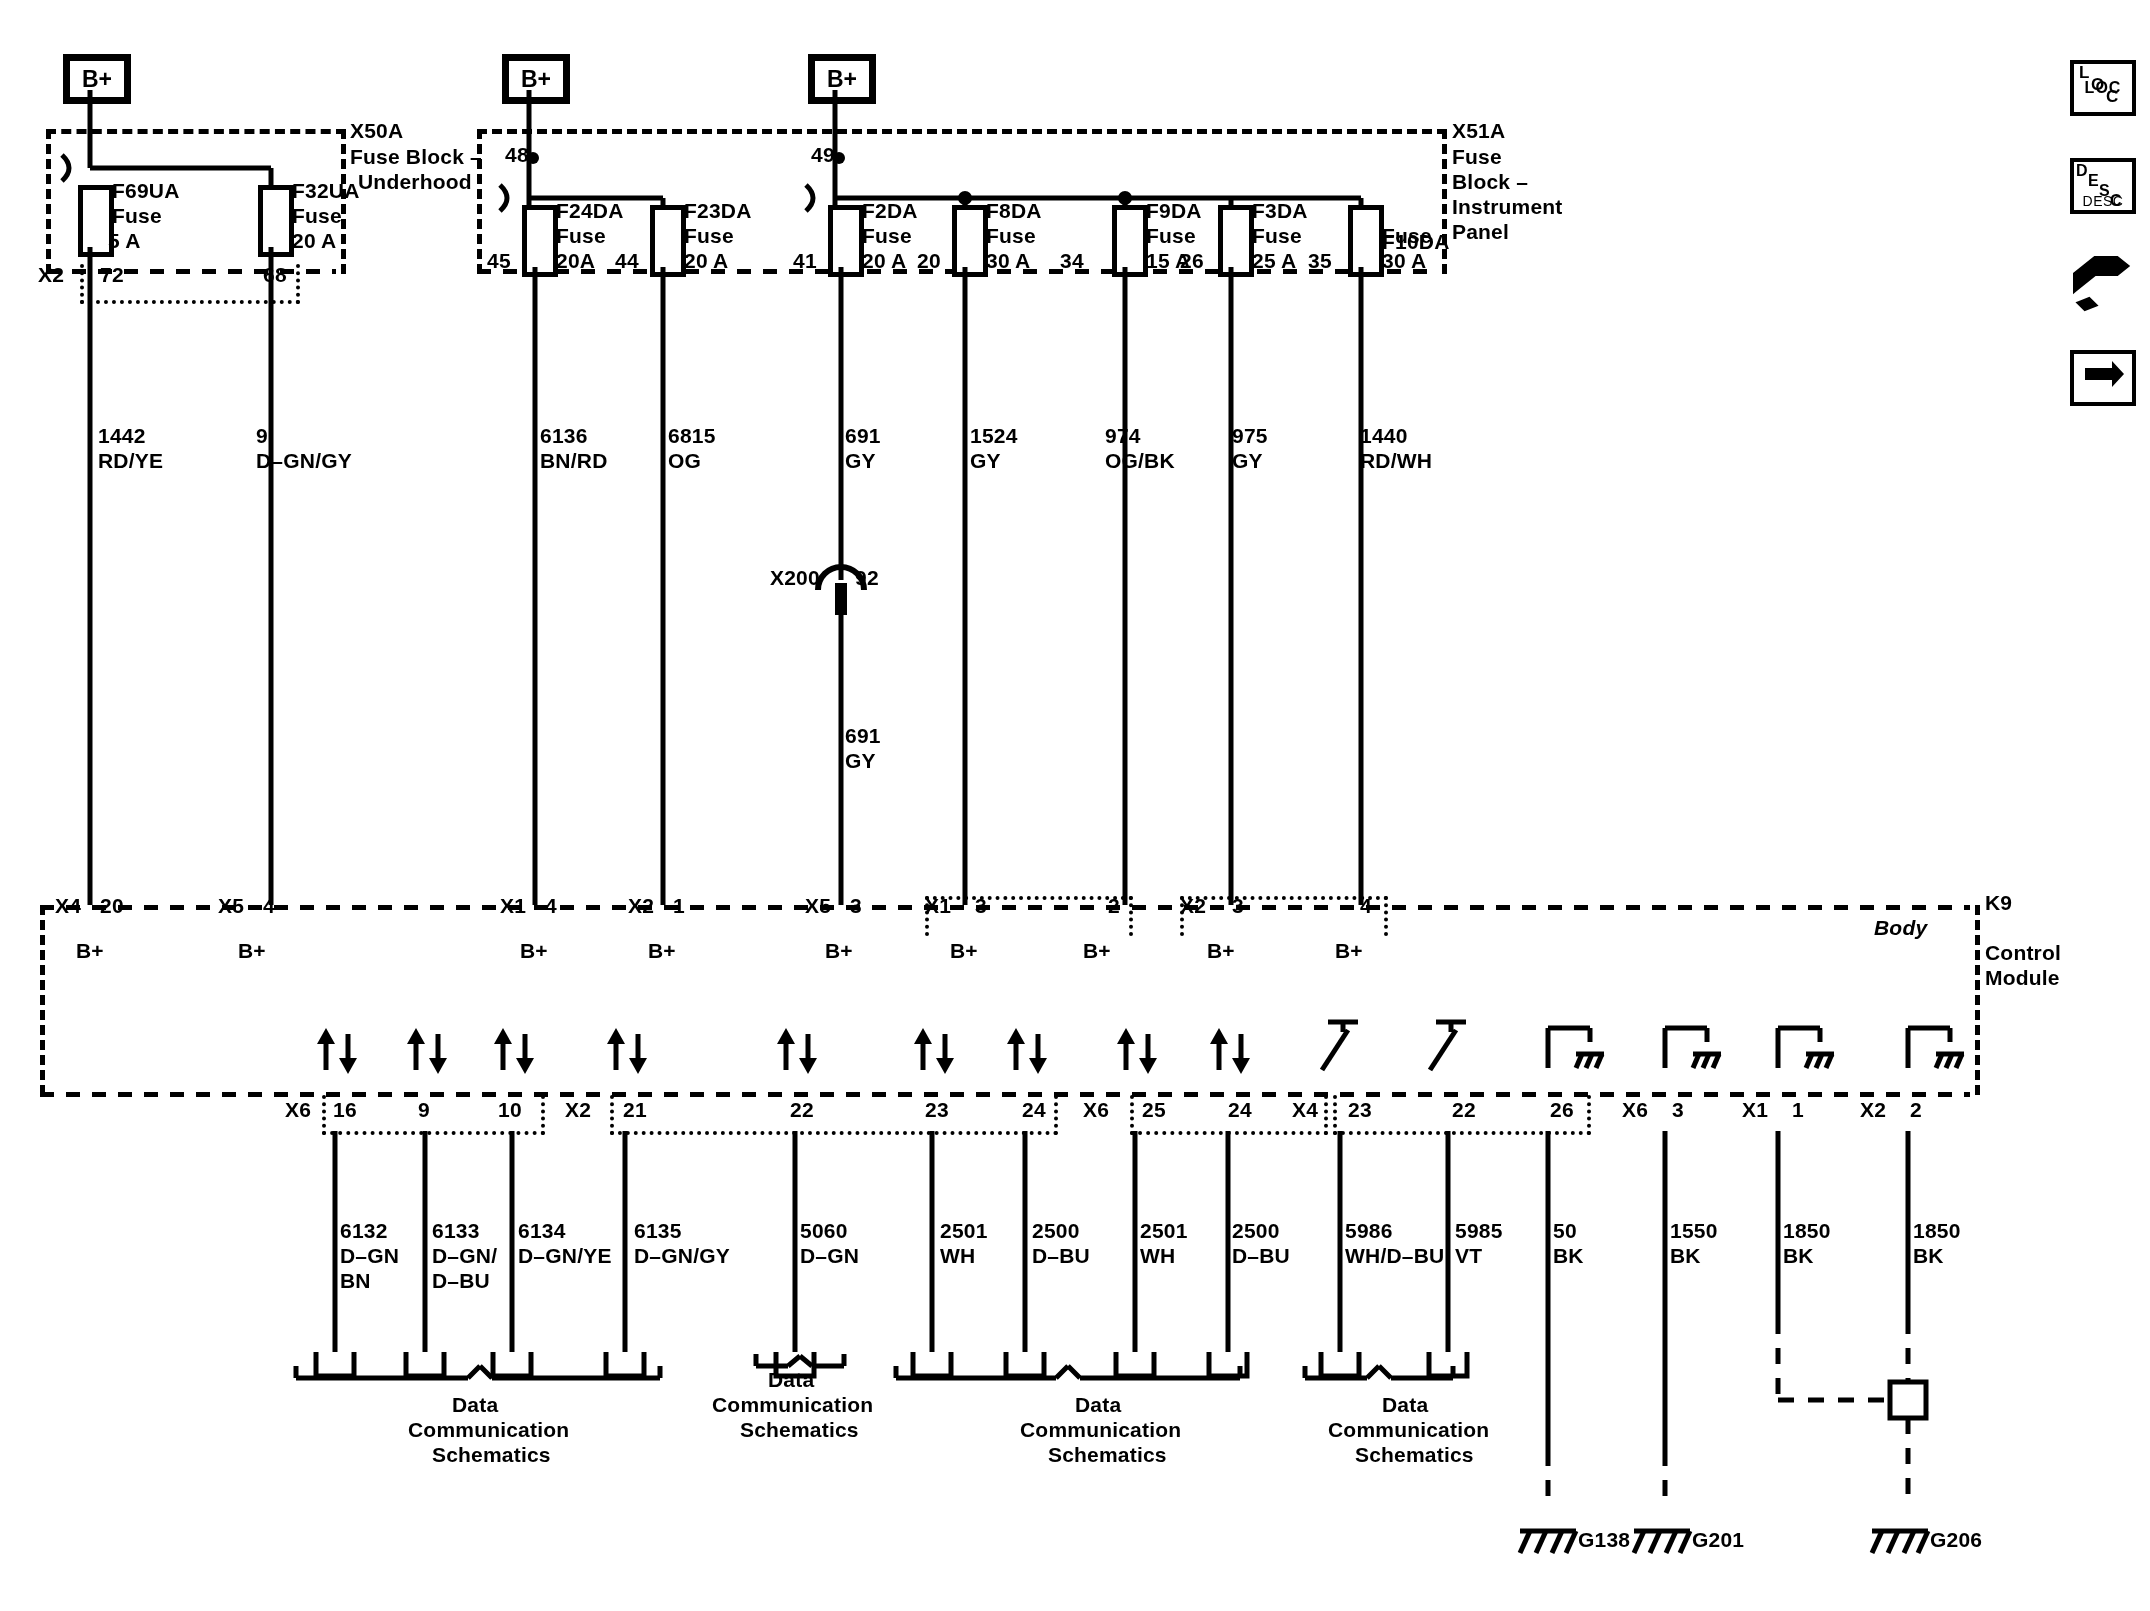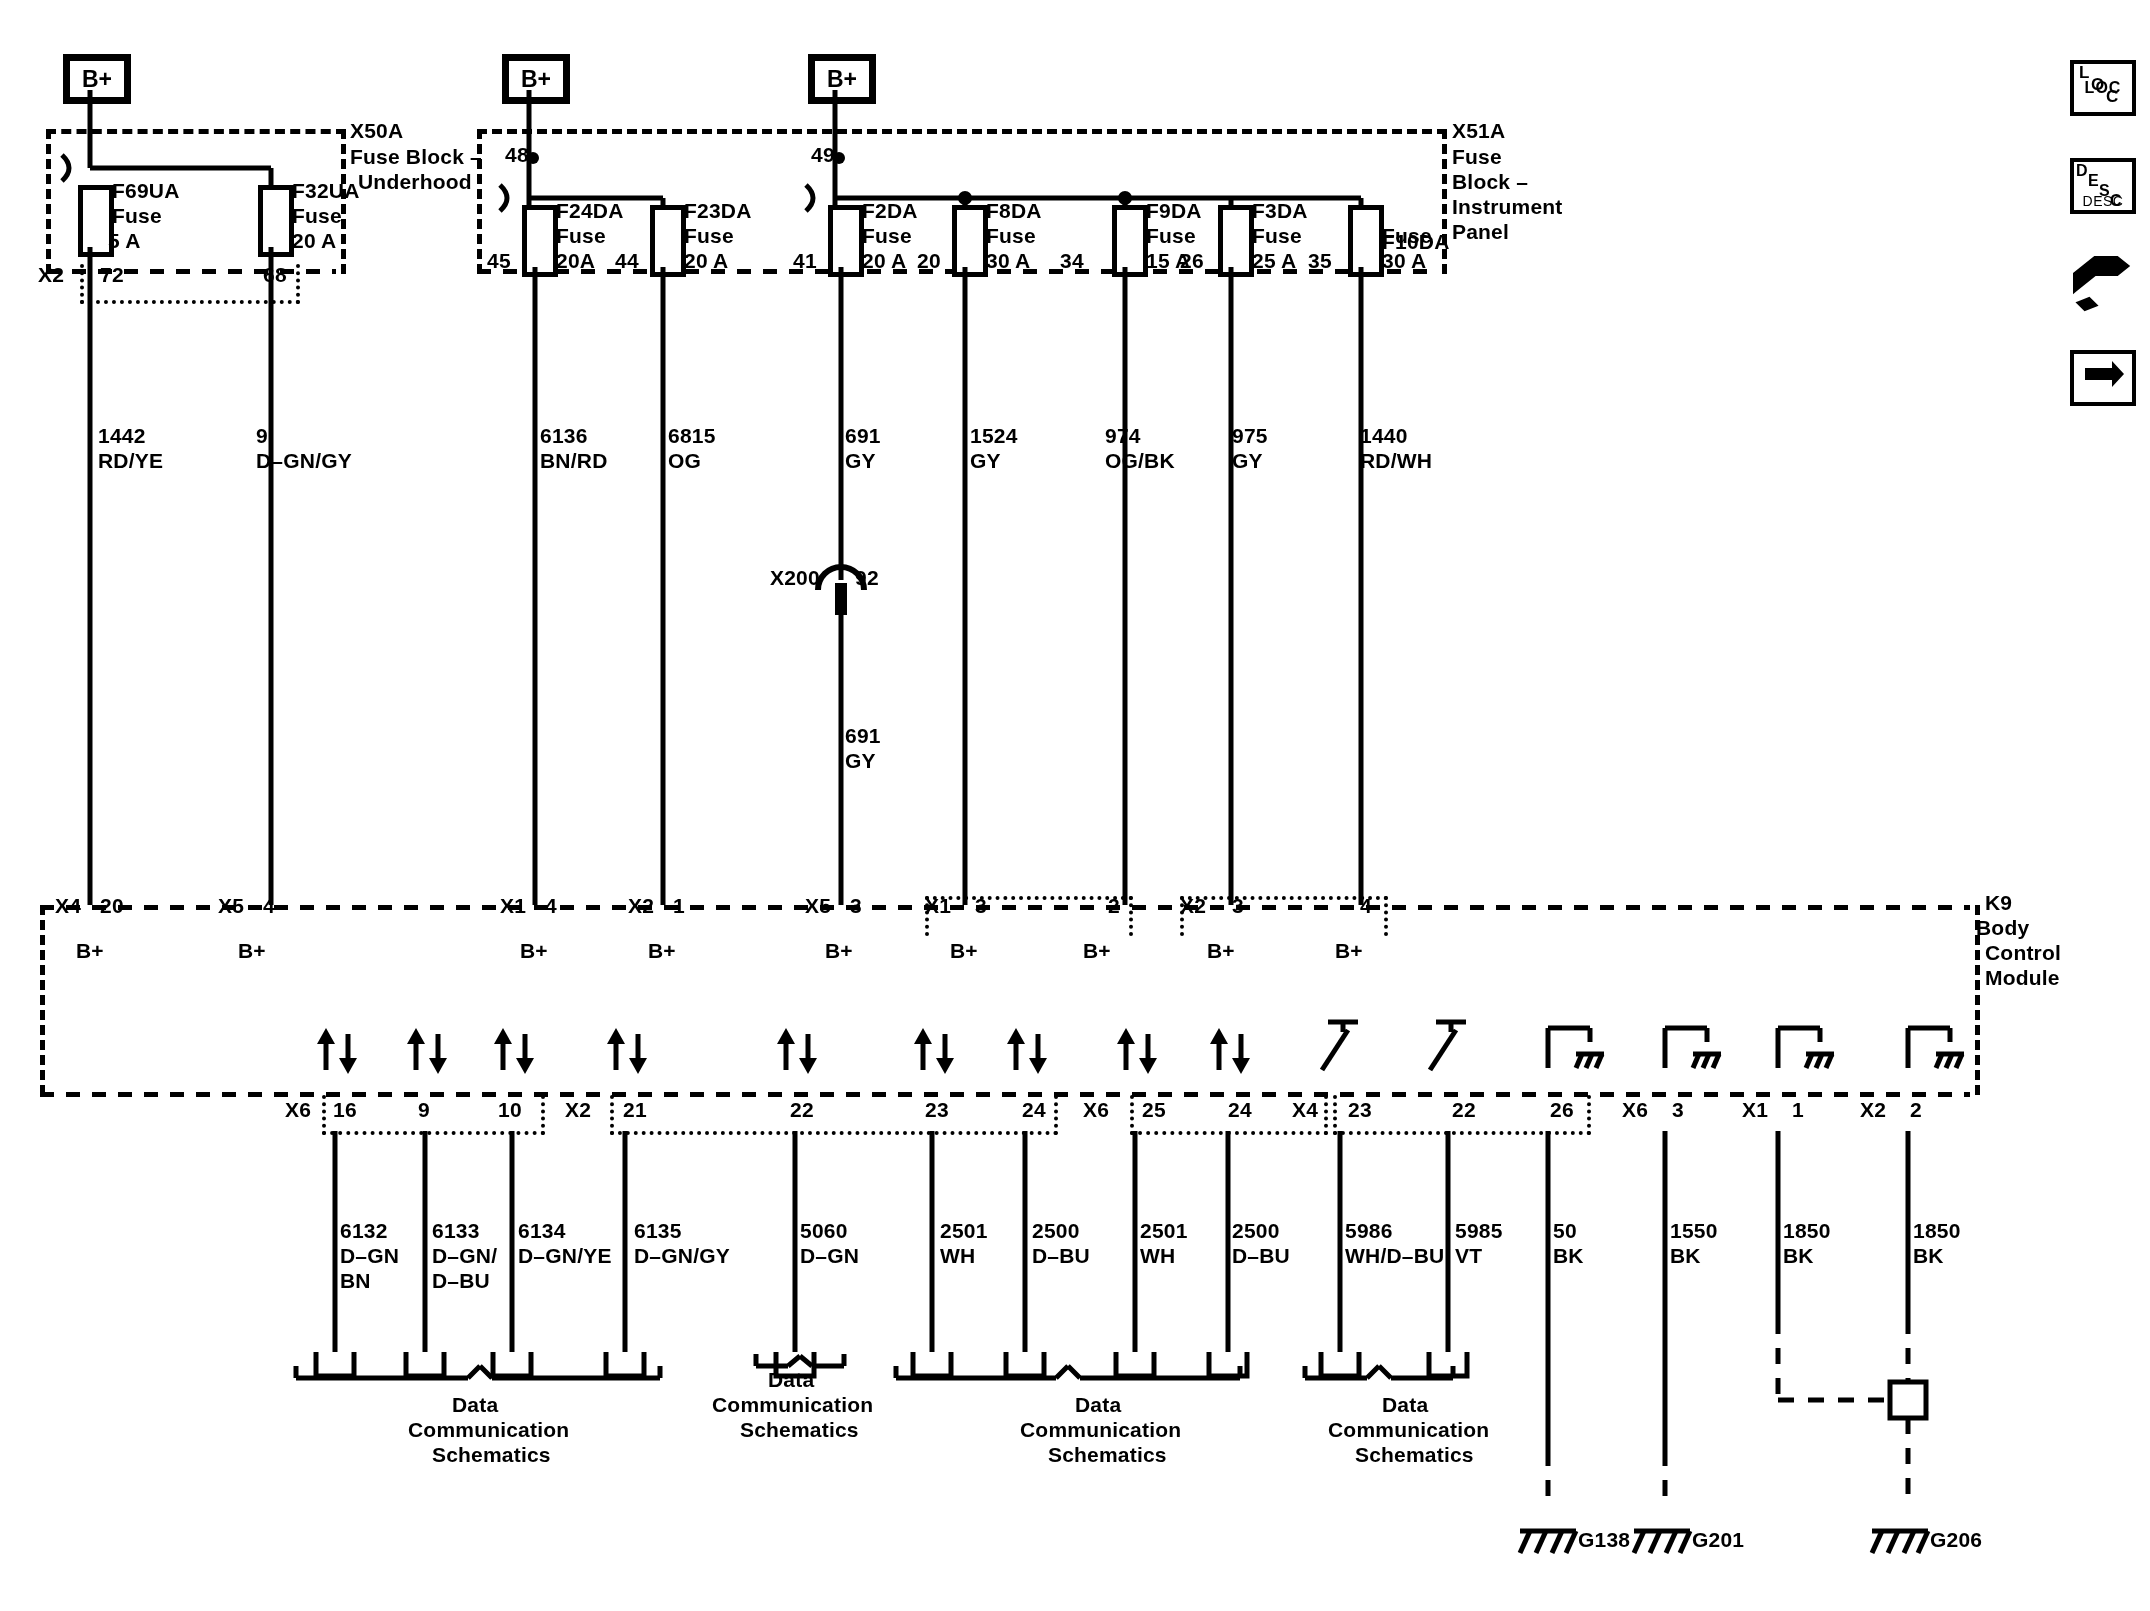--- a/index.html
+++ b/index.html
@@ -125,21 +125,21 @@
 
   <div class="lbl b" style="left:770px;top:565px;">X200</div>
   <div class="lbl b" style="left:855px;top:565px;">92</div>
   <div class="lbl b" style="left:845px;top:723px;">691</div>
   <div class="lbl b" style="left:845px;top:748px;">GY</div>
 
   <div class="dashbox" style="left:40px;top:905px;width:1930px;height:190px;border-top:none;border-bottom:none;"></div>
   <div class="hline" style="left:40px;top:905px;width:1930px;background:repeating-linear-gradient(90deg,#000 0 14px,transparent 14px 26px);"></div>
   <div class="hline" style="left:40px;top:1092px;width:1930px;background:repeating-linear-gradient(90deg,#000 0 14px,transparent 14px 26px);"></div>
   <div class="lbl b" style="left:1985px;top:890px;">K9</div>
-  <div class="lbl b" style="left:1976px;top:915px;">Body</div>
+  <div class="lbl b" style="left:1874px;top:915px;font-style:italic;">Body</div>
   <div class="lbl b" style="left:1985px;top:940px;">Control</div>
   <div class="lbl b" style="left:1985px;top:965px;">Module</div>
 
   <div class="lbl b" style="left:55px;top:893px;">X4</div>
   <div class="lbl b" style="left:100px;top:893px;">20</div>
   <div class="lbl b" style="left:76px;top:938px;">B+</div>
 
   <div class="lbl b" style="left:218px;top:893px;">X5</div>
   <div class="lbl b" style="left:263px;top:893px;">4</div>
   <div class="lbl b" style="left:238px;top:938px;">B+</div>

